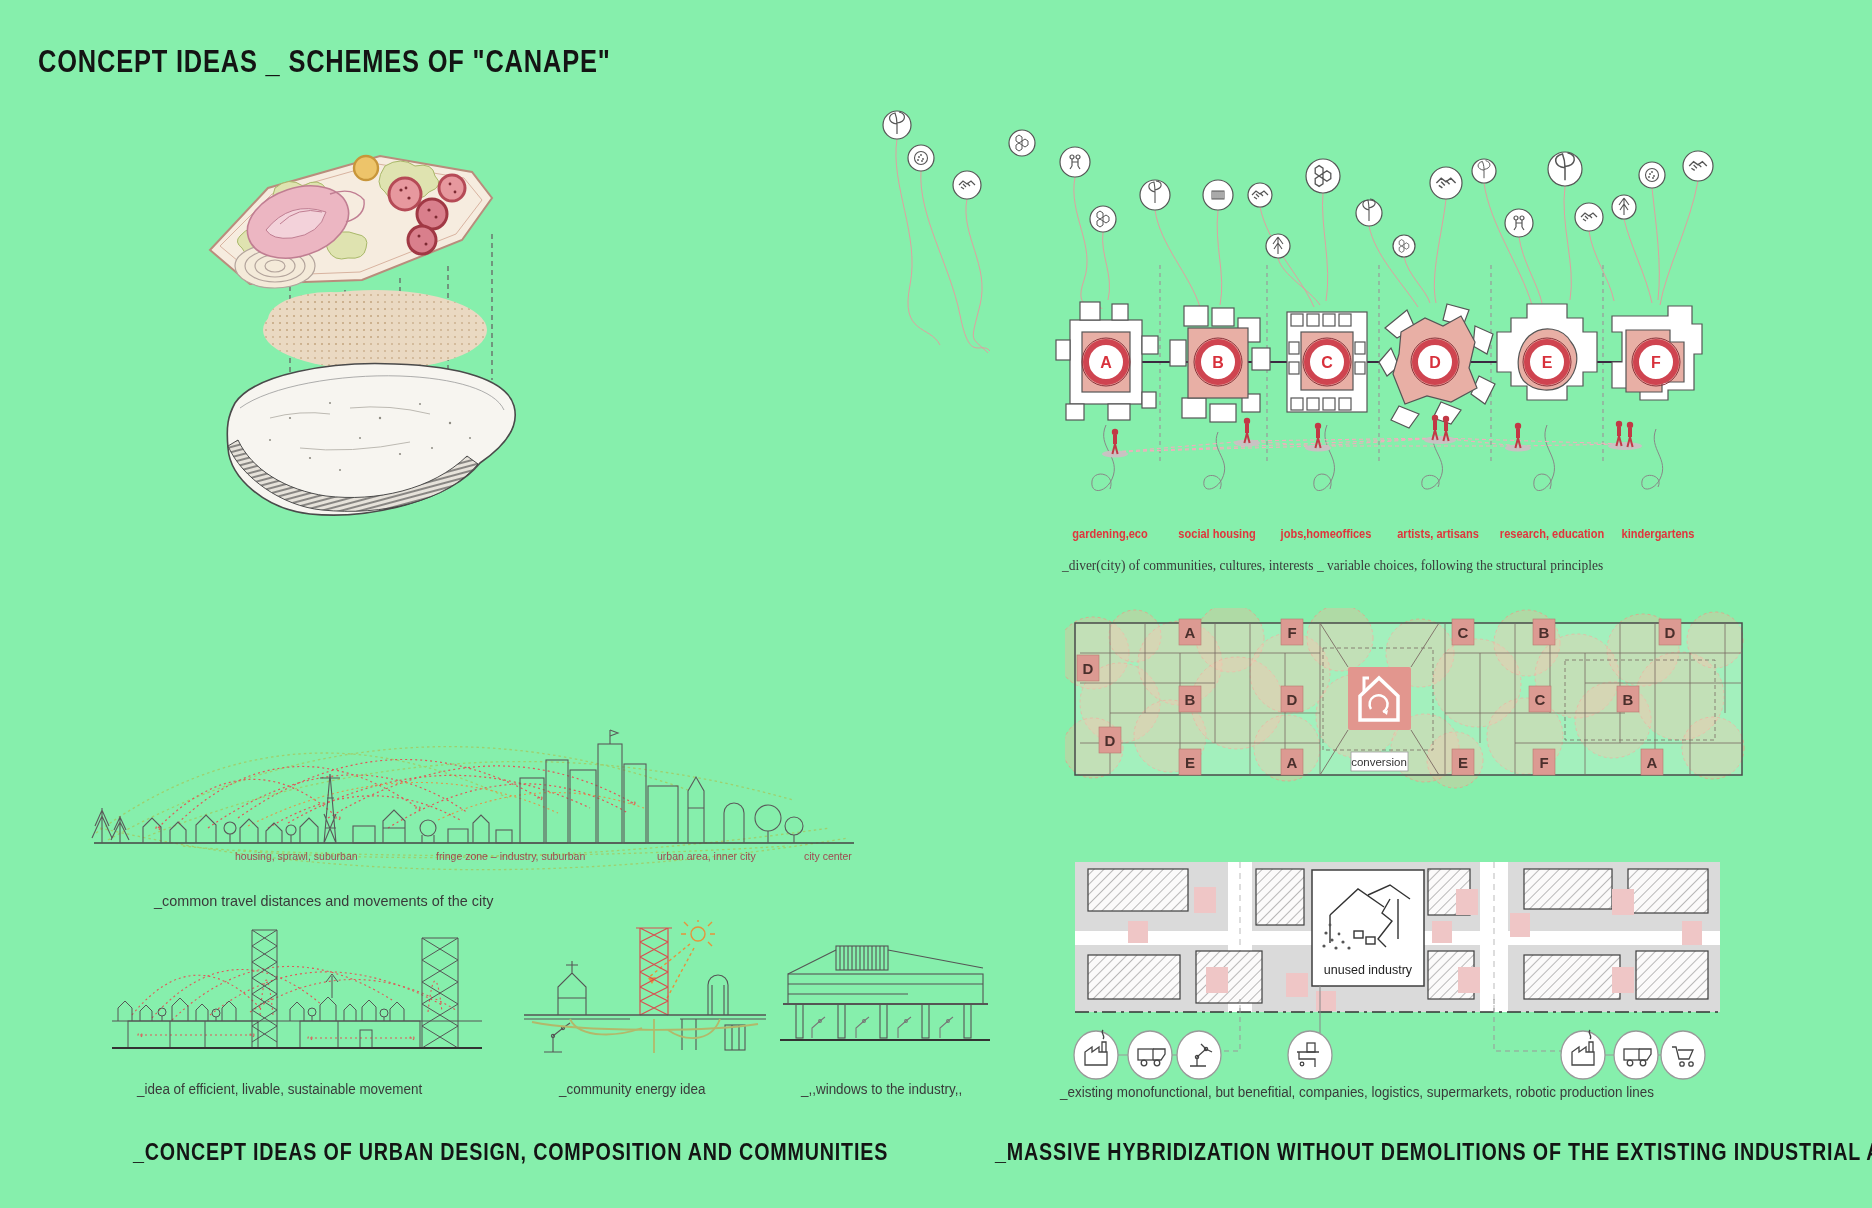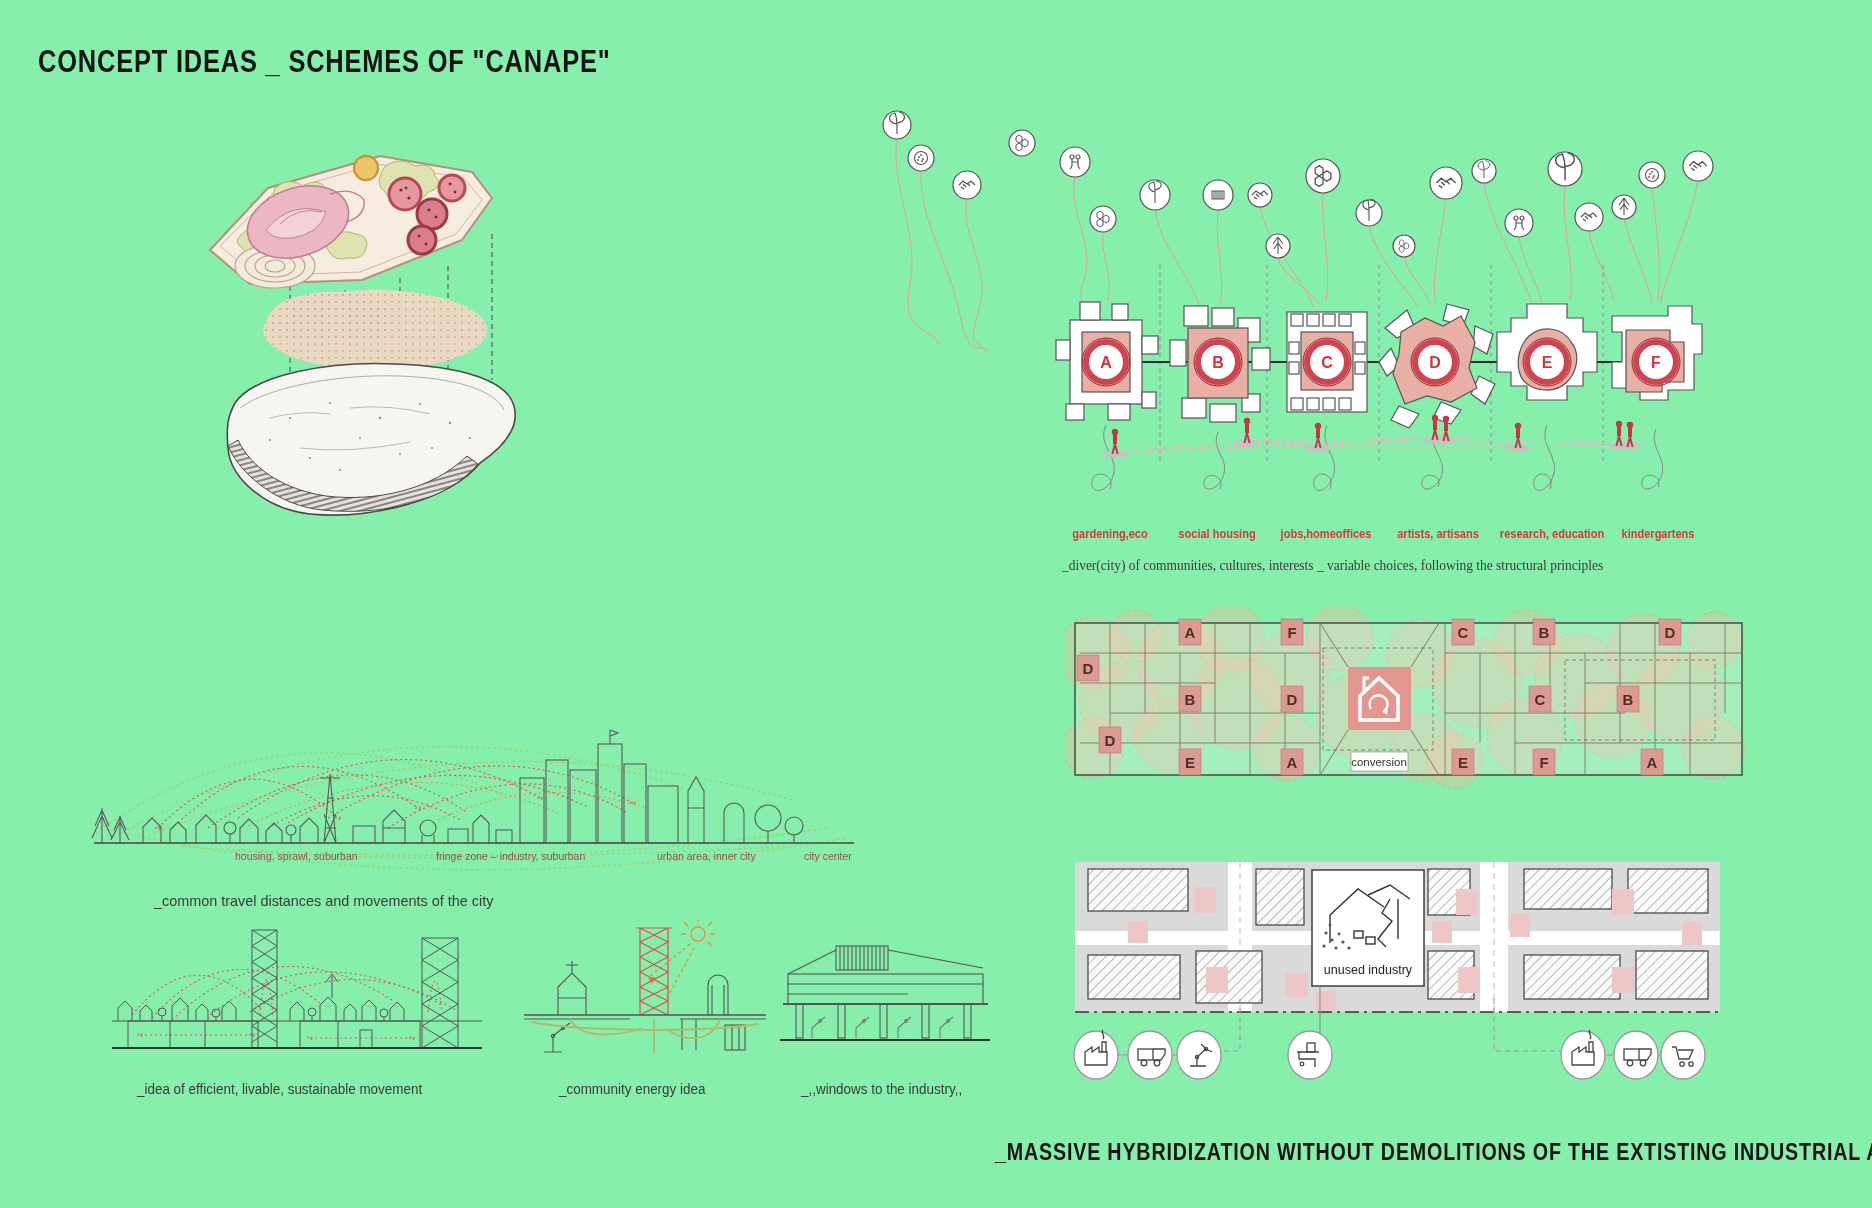--- a/index.html
+++ b/index.html
@@ -330,20 +330,23 @@
     <line x1="2" y1="102" x2="212" y2="102" stroke="#333" stroke-width="1.8"></line>
   </svg>
 
   <div class="abs" style="left:137px;top:1080px;">
     <span class="cap">_idea of efficient, livable, sustainable movement</span></div>
   <div class="abs" style="left:559px;top:1080px;text-align:center;">
     <span class="cap">_community energy idea</span></div>
   <div class="abs" style="left:801px;top:1080px;text-decoration:underline;">
     <span class="cap">_,,windows to the industry,,</span></div>
 
+  <div class="abs" style="left:133px;top:1138px;">
+    <span class="cond sec-title">_CONCEPT IDEAS OF URBAN DESIGN, COMPOSITION AND COMMUNITIES</span>
+  </div>
 
   <svg class="abs" style="left:870px;top:95px;" width="890" height="430" viewBox="0 0 890 430">
     <defs>
       <g id="g-leaf" fill="none" stroke="#555" stroke-width="1.1">
         <path d="M0,8V-3 M0,-3 C-8,-5 -8,-12 -1,-13 C0,-8 0,-6 0,-3 M0,-5 C8,-7 8,-13 1,-14"></path>
       </g>
       <g id="g-cookie" fill="none" stroke="#555" stroke-width="1.1">
         <circle r="6.5"></circle>
           <g fill="#555" stroke="none">
             <circle cx="-2" cy="-1" r="0.9"></circle>
@@ -891,18 +894,21 @@
         <ellipse rx="22" ry="24" fill="#fff" stroke="#999" stroke-width="1.3"></ellipse>
         <g fill="none" stroke="#444" stroke-width="1.3">
           <path d="M-11,-8 h4 l3,12 h10 l4,-9 h-15"></path>
           <circle cx="-1" cy="9" r="2.2"></circle>
             <circle cx="8" cy="9" r="2.2"></circle>
         </g>
       </g>
     </g>
   </svg>
 
+  <div class="abs" style="left:1060px;top:1083px;">
+    <span class="cap">_existing monofunctional, but benefitial, companies, logistics, supermarkets, robotic production lines</span>
+  </div>
 
   <div class="abs" style="left:995px;top:1138px;">
     <span class="cond sec-title">_MASSIVE HYBRIDIZATION WITHOUT DEMOLITIONS OF THE EXTISTING INDUSTRIAL AREAS</span>
   </div>
 
 </div>
 
 </body></html>

